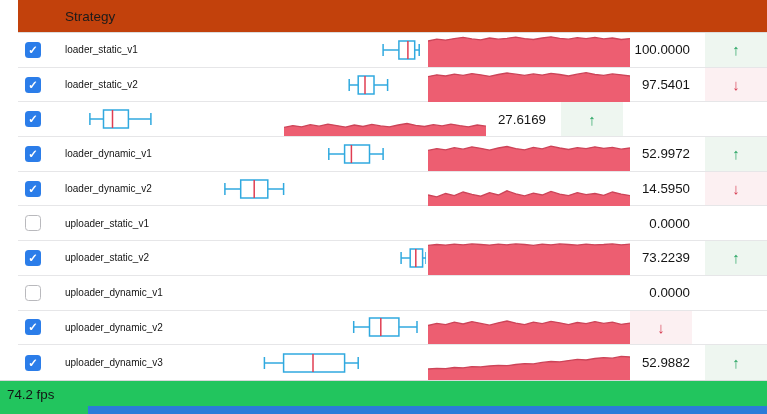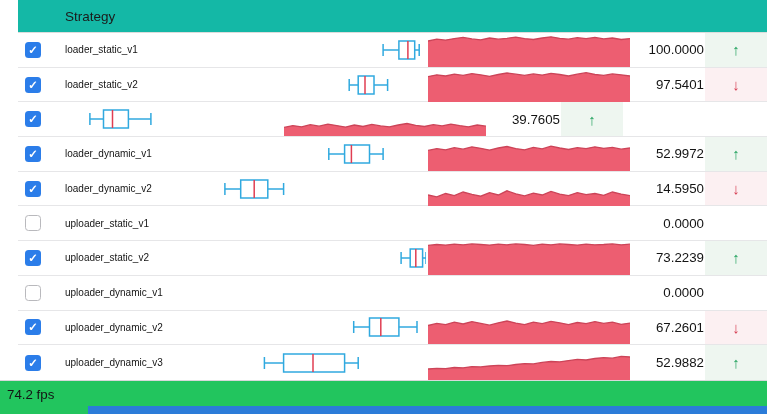--- a/index.html
+++ b/index.html
@@ -7,21 +7,21 @@
     position:relative;
     width:767px;height:414px;
     overflow:hidden;
     font-family:"Liberation Sans", sans-serif;
     color:#141414;
     background:#fff;
   }
   .header-row{
     margin-left:18px;
     height:33px;
-    background:#14b8a6;
+    background:#c2410c;
     border-bottom:1px solid #dcdcdc;
     display:flex;
     align-items:center;
     box-sizing:border-box;
   }
   .header-row .c-name{font-size:13.5px;color:#1b1b1b;}
   .row{
     margin-left:18px;
     height:34.7px;
     display:flex;
@@ -29,21 +29,21 @@
     border-bottom:1px solid #e6e6e8;
     box-sizing:border-box;
     background:#fff;
   }
   .row:last-child{border-bottom:none;}
   .cell{display:flex;align-items:center;box-sizing:border-box;}
   .c-check{width:38px;padding-left:7px;}
   .c-name{width:144px;padding-left:9px;font-size:10px;}
   .c-box{width:228px;}
   .c-spark{width:202px;}
-  .c-value{width:75px;justify-content:flex-end;padding-right:1px;font-size:13.3px;}
+  .c-value{width:75px;justify-content:flex-end;padding-right:15px;font-size:13.3px;}
   .c-arrow{width:62px;justify-content:center;}
   .checkbox{
     width:16px;height:16px;border-radius:3.5px;
     display:flex;align-items:center;justify-content:center;
     font-size:11.5px;font-weight:bold;color:#fff;
     box-sizing:border-box;
     cursor:pointer;
   }
   .checkbox.unchecked{background:#fff;border:1.5px solid #b9b9bd;}
   .arrow{font-size:15px;line-height:1;}
@@ -145,21 +145,21 @@
             <rect x="47.5" y="8" width="24.9" height="18" stroke="#30a9df" stroke-width="1.5" fill="none"></rect>
             <line x1="56.5" y1="8" x2="56.5" y2="26" stroke="#e03e52" stroke-width="1.5"></line>
           </svg>
         </div>
     <div class="cell c-spark">
           <svg width="202" height="34">
             <polygon points="0,34 0.0,25.4 8.8,23.6 17.6,24.8 26.3,22.7 35.1,24.2 43.9,22.1 52.7,23.6 61.5,25.1 70.3,23.0 79.0,24.5 87.8,22.4 96.6,23.9 105.4,24.8 114.2,23.0 123.0,21.5 131.7,23.3 140.5,24.5 149.3,22.7 158.1,23.9 166.9,22.1 175.7,23.6 184.4,24.8 193.2,23.0 202.0,24.2 202,34" fill="#ed5e71"></polygon>
             <polyline points="0.0,25.4 8.8,23.6 17.6,24.8 26.3,22.7 35.1,24.2 43.9,22.1 52.7,23.6 61.5,25.1 70.3,23.0 79.0,24.5 87.8,22.4 96.6,23.9 105.4,24.8 114.2,23.0 123.0,21.5 131.7,23.3 140.5,24.5 149.3,22.7 158.1,23.9 166.9,22.1 175.7,23.6 184.4,24.8 193.2,23.0 202.0,24.2" fill="none" stroke="#cc4458" stroke-width="1.3"></polyline>
           </svg>
         </div>
-    <div class="cell c-value">39.7605</div>
+    <div class="cell c-value">27.6169</div>
     <div class="cell c-arrow" style="background: rgb(238, 246, 240);">
       <span class="arrow" style="color: rgb(35, 163, 95);">↑</span>
     </div>
   </div>
 
   <div class="row">
     <div class="cell c-check">
       <div class="checkbox checked" style="background: rgb(43, 125, 233);">✓</div>
     </div>
     <div class="cell c-name">loader_dynamic_v1</div>
@@ -279,21 +279,20 @@
             <rect x="169.5" y="8" width="29.4" height="18" stroke="#30a9df" stroke-width="1.5" fill="none"></rect>
             <line x1="180.8" y1="8" x2="180.8" y2="26" stroke="#e03e52" stroke-width="1.5"></line>
           </svg>
         </div>
     <div class="cell c-spark">
           <svg width="202" height="34">
             <polygon points="0,34 0.0,15.5 8.8,13.4 17.6,14.6 26.3,12.2 35.1,14.0 43.9,11.6 52.7,13.4 61.5,15.2 70.3,12.8 79.0,11.0 87.8,13.1 96.6,14.6 105.4,12.2 114.2,13.7 123.0,11.3 131.7,12.8 140.5,14.6 149.3,12.5 158.1,13.7 166.9,11.6 175.7,13.4 184.4,12.2 193.2,14.3 202.0,13.1 202,34" fill="#ed5e71"></polygon>
             <polyline points="0.0,15.5 8.8,13.4 17.6,14.6 26.3,12.2 35.1,14.0 43.9,11.6 52.7,13.4 61.5,15.2 70.3,12.8 79.0,11.0 87.8,13.1 96.6,14.6 105.4,12.2 114.2,13.7 123.0,11.3 131.7,12.8 140.5,14.6 149.3,12.5 158.1,13.7 166.9,11.6 175.7,13.4 184.4,12.2 193.2,14.3 202.0,13.1" fill="none" stroke="#cc4458" stroke-width="1.3"></polyline>
           </svg>
         </div>
-    <div class="cell c-value">67.2601</div>
     <div class="cell c-arrow" style="background: rgb(252, 240, 242);">
       <span class="arrow" style="color: rgb(214, 61, 82);">↓</span>
     </div>
   </div>
 
   <div class="row">
     <div class="cell c-check">
       <div class="checkbox checked" style="background: rgb(43, 125, 233);">✓</div>
     </div>
     <div class="cell c-name">uploader_dynamic_v3</div>

